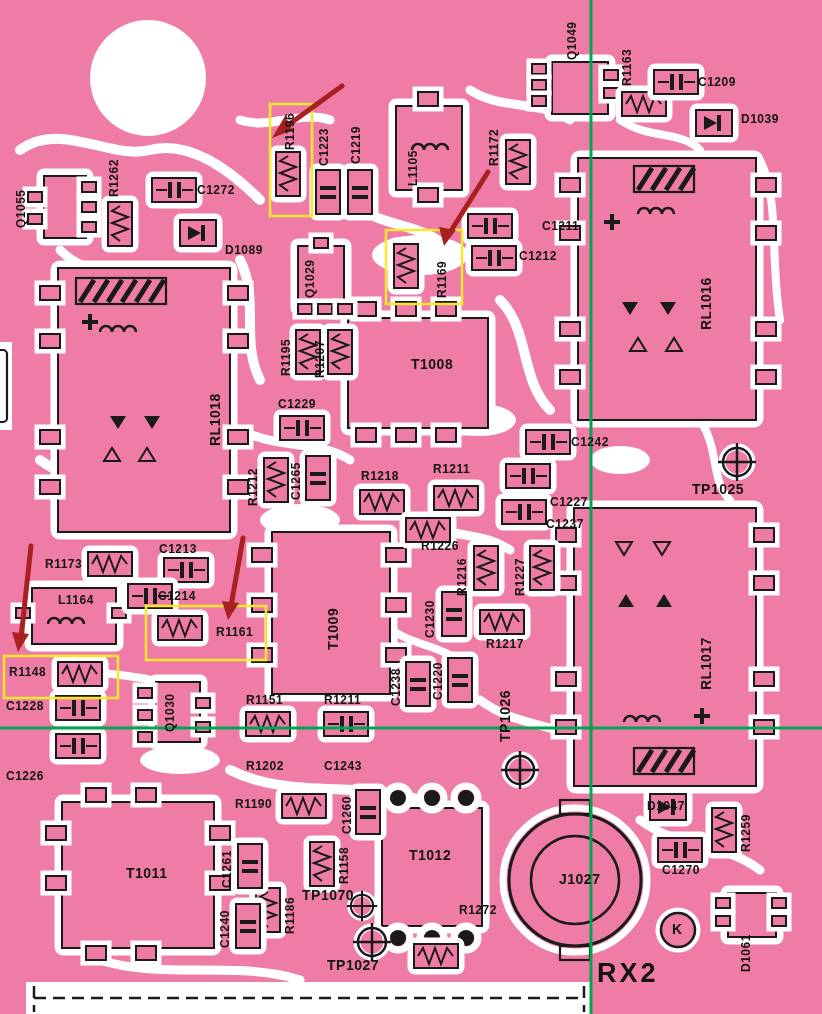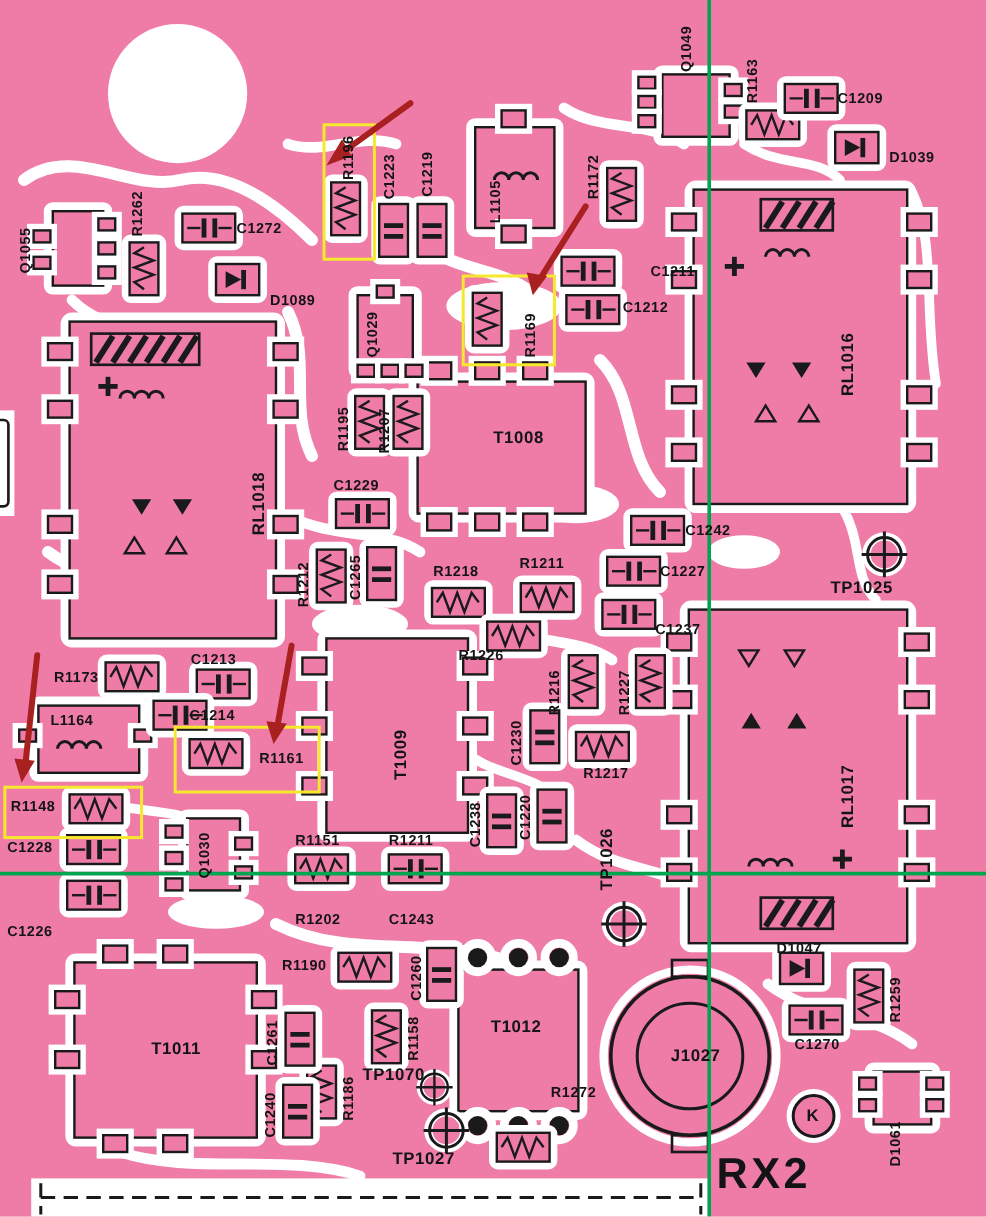--- a/index.html
+++ b/index.html
@@ -22,21 +22,21 @@
   .green{stroke:#00a550;stroke-width:3;}
   .ybox{fill:none;stroke:#f6e82e;stroke-width:2.5;}
   .red{stroke:#a8201f;stroke-width:5;stroke-linecap:round;}
   .redfill{fill:#a8201f;stroke:none;}
   .dash{fill:none;stroke:#1a1a1a;stroke-width:2.5;stroke-dasharray:12 7;}
   
   .lbl{position:absolute;font-size:12px;font-weight:bold;color:#141414;letter-spacing:.5px;
        white-space:nowrap;line-height:1;}
   .v{transform:rotate(-90deg);transform-origin:0 0;}
   .lg{font-size:14px;}
-  .xl{font-size:36px;letter-spacing:3px;}
+  .xl{font-size:27px;letter-spacing:3px;}
 </style>
 </head>
 <body>
 
 <div class="board">
 
 <svg class="layer" width="822" height="1014" viewBox="0 0 822 1014">
   <defs>
     <g id="resh">
           <rect class="halo" x="-3" y="-3" width="50" height="30" rx="4"></rect>
@@ -438,48 +438,48 @@
     <g>
       <line class="red" x1="31" y1="546" x2="21" y2="638"></line>
       <polygon class="redfill" points="18,652 12,632 29,634"></polygon>
     </g>
   </g>
 </svg>
 
 <div>
 
   <div class="lbl" style="left:698px;top:76px">C1209</div>
-  <div class="lbl" style="left:741px;top:125px">D1039</div>
+  <div class="lbl" style="left:741px;top:113px">D1039</div>
   <div class="lbl" style="left:197px;top:184px">C1272</div>
   <div class="lbl" style="left:225px;top:244px">D1089</div>
   <div class="lbl" style="left:542px;top:220px">C1211</div>
   <div class="lbl" style="left:519px;top:250px">C1212</div>
   <div class="lbl lg" style="left:411px;top:357px">T1008</div>
   <div class="lbl" style="left:278px;top:398px">C1229</div>
   <div class="lbl" style="left:571px;top:436px">C1242</div>
   <div class="lbl lg" style="left:692px;top:482px">TP1025</div>
   <div class="lbl" style="left:361px;top:470px">R1218</div>
   <div class="lbl" style="left:433px;top:463px">R1211</div>
-  <div class="lbl" style="left:550px;top:470px">C1227</div>
+  <div class="lbl" style="left:550px;top:496px">C1227</div>
   <div class="lbl" style="left:546px;top:518px">C1237</div>
-  <div class="lbl" style="left:382px;top:540px">R1226</div>
+  <div class="lbl" style="left:421px;top:540px">R1226</div>
   <div class="lbl" style="left:45px;top:558px">R1173</div>
   <div class="lbl" style="left:159px;top:543px">C1213</div>
   <div class="lbl" style="left:158px;top:590px">C1214</div>
-  <div class="lbl" style="left:42px;top:594px">L1164</div>
+  <div class="lbl" style="left:58px;top:594px">L1164</div>
   <div class="lbl" style="left:486px;top:638px">R1217</div>
   <div class="lbl" style="left:216px;top:626px">R1161</div>
   <div class="lbl" style="left:9px;top:666px">R1148</div>
   <div class="lbl" style="left:6px;top:700px">C1228</div>
   <div class="lbl" style="left:6px;top:770px">C1226</div>
   <div class="lbl" style="left:246px;top:694px">R1151</div>
   <div class="lbl" style="left:324px;top:694px">R1211</div>
   <div class="lbl" style="left:246px;top:760px">R1202</div>
   <div class="lbl" style="left:324px;top:760px">C1243</div>
-  <div class="lbl" style="left:647px;top:784px">D1047</div>
+  <div class="lbl" style="left:647px;top:800px">D1047</div>
   <div class="lbl" style="left:662px;top:864px">C1270</div>
   <div class="lbl" style="left:235px;top:798px">R1190</div>
   <div class="lbl lg" style="left:409px;top:848px">T1012</div>
   <div class="lbl lg" style="left:126px;top:866px">T1011</div>
   <div class="lbl lg" style="left:559px;top:872px">J1027</div>
   <div class="lbl lg" style="left:302px;top:888px">TP1070</div>
   <div class="lbl lg" style="left:327px;top:958px">TP1027</div>
   <div class="lbl" style="left:459px;top:904px">R1272</div>
   <div class="lbl xl" style="left:597px;top:960px">RX2</div>
   <div class="lbl lg" style="left:672px;top:922px">K</div>

